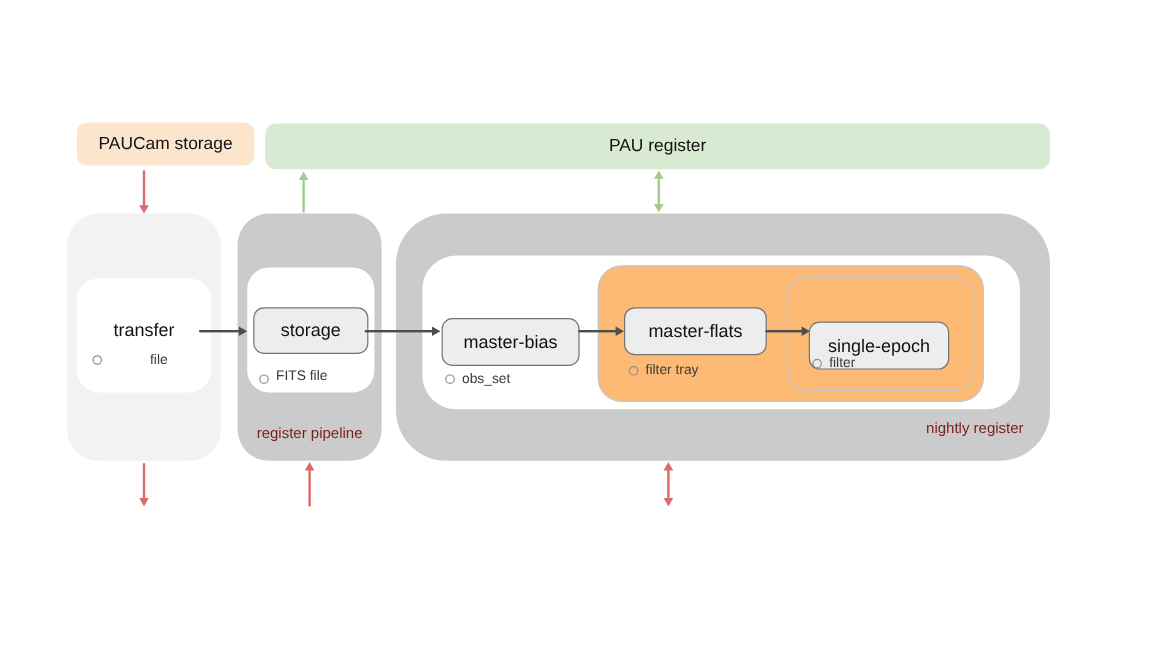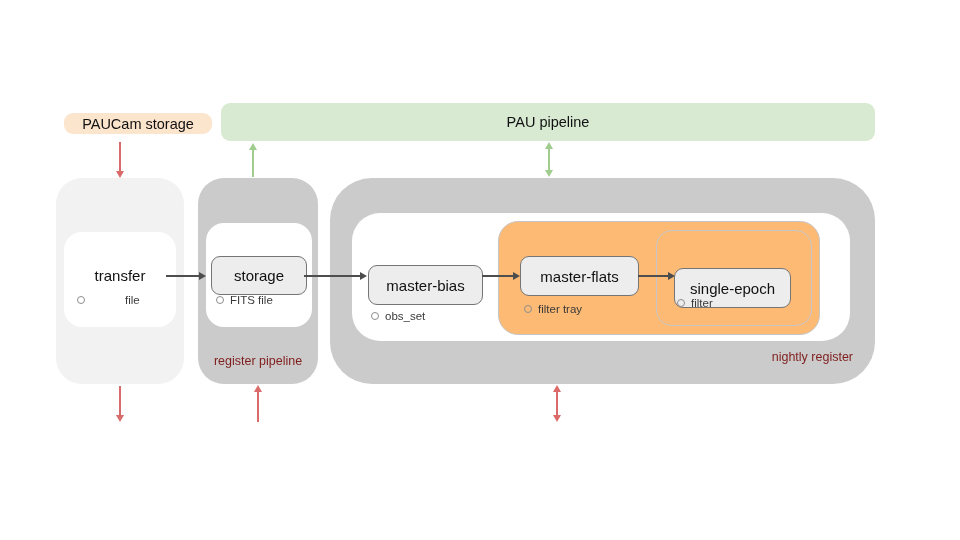--- a/index.html
+++ b/index.html
@@ -43,44 +43,44 @@
   .head-up::before{content:"";position:absolute;top:-6px;left:50%;transform:translateX(-50%);
     border-left:4px solid transparent;border-right:4px solid transparent;border-bottom:7px solid currentColor;}
   .head-right::after{content:"";position:absolute;right:-6px;top:50%;transform:translateY(-50%);
     border-top:4px solid transparent;border-bottom:4px solid transparent;border-left:7px solid currentColor;}
 </style>
 </head>
 <body>
 
 <div class="stage">
 
-  <div class="bigbox storage" style="left:64px;top:113px;width:148px;height:21px;">
+  <div class="bigbox storage" style="left:64px;top:102px;width:148px;height:36px;">
     <span>PAUCam storage</span>
   </div>
 
   <div class="bigbox database" style="left:221px;top:103px;width:654px;height:38px;">
-    <span>PAU pipeline</span>
+    <span>PAU register</span>
   </div>
 
   <div class="container c-light" style="left:56px;top:178px;width:128px;height:206px;">
     <div class="inner-white" style="left:8px;top:54px;width:112px;height:95px;">
       <div class="node-text" style="top:35px;">transfer</div>
       <div class="artifact" style="left:13px;top:62px;gap:40px;">
         <span class="ring"></span>
         <span>file</span>
       </div>
     </div>
   </div>
 
   <div class="container c-gray" style="left:198px;top:178px;width:120px;height:206px;">
     <div class="inner-white" style="left:8px;top:45px;width:106px;height:104px;">
       <div class="node-btn" style="left:5px;top:33px;width:94px;height:37px;">
         <span>storage</span>
       </div>
-      <div class="artifact" style="left:10px;top:71px;">
+      <div class="artifact" style="left:10px;top:85px;align-items:flex-end;">
         <span class="ring"></span>
         <span>FITS file</span>
       </div>
     </div>
     <div class="pipe-label" style="left:0;right:0;top:176px;text-align:center;">register pipeline</div>
   </div>
 
   <div class="container c-gray big" style="left:330px;top:178px;width:545px;height:206px;">
     <div class="inner-white big" style="left:22px;top:35px;width:498px;height:128px;">
 

